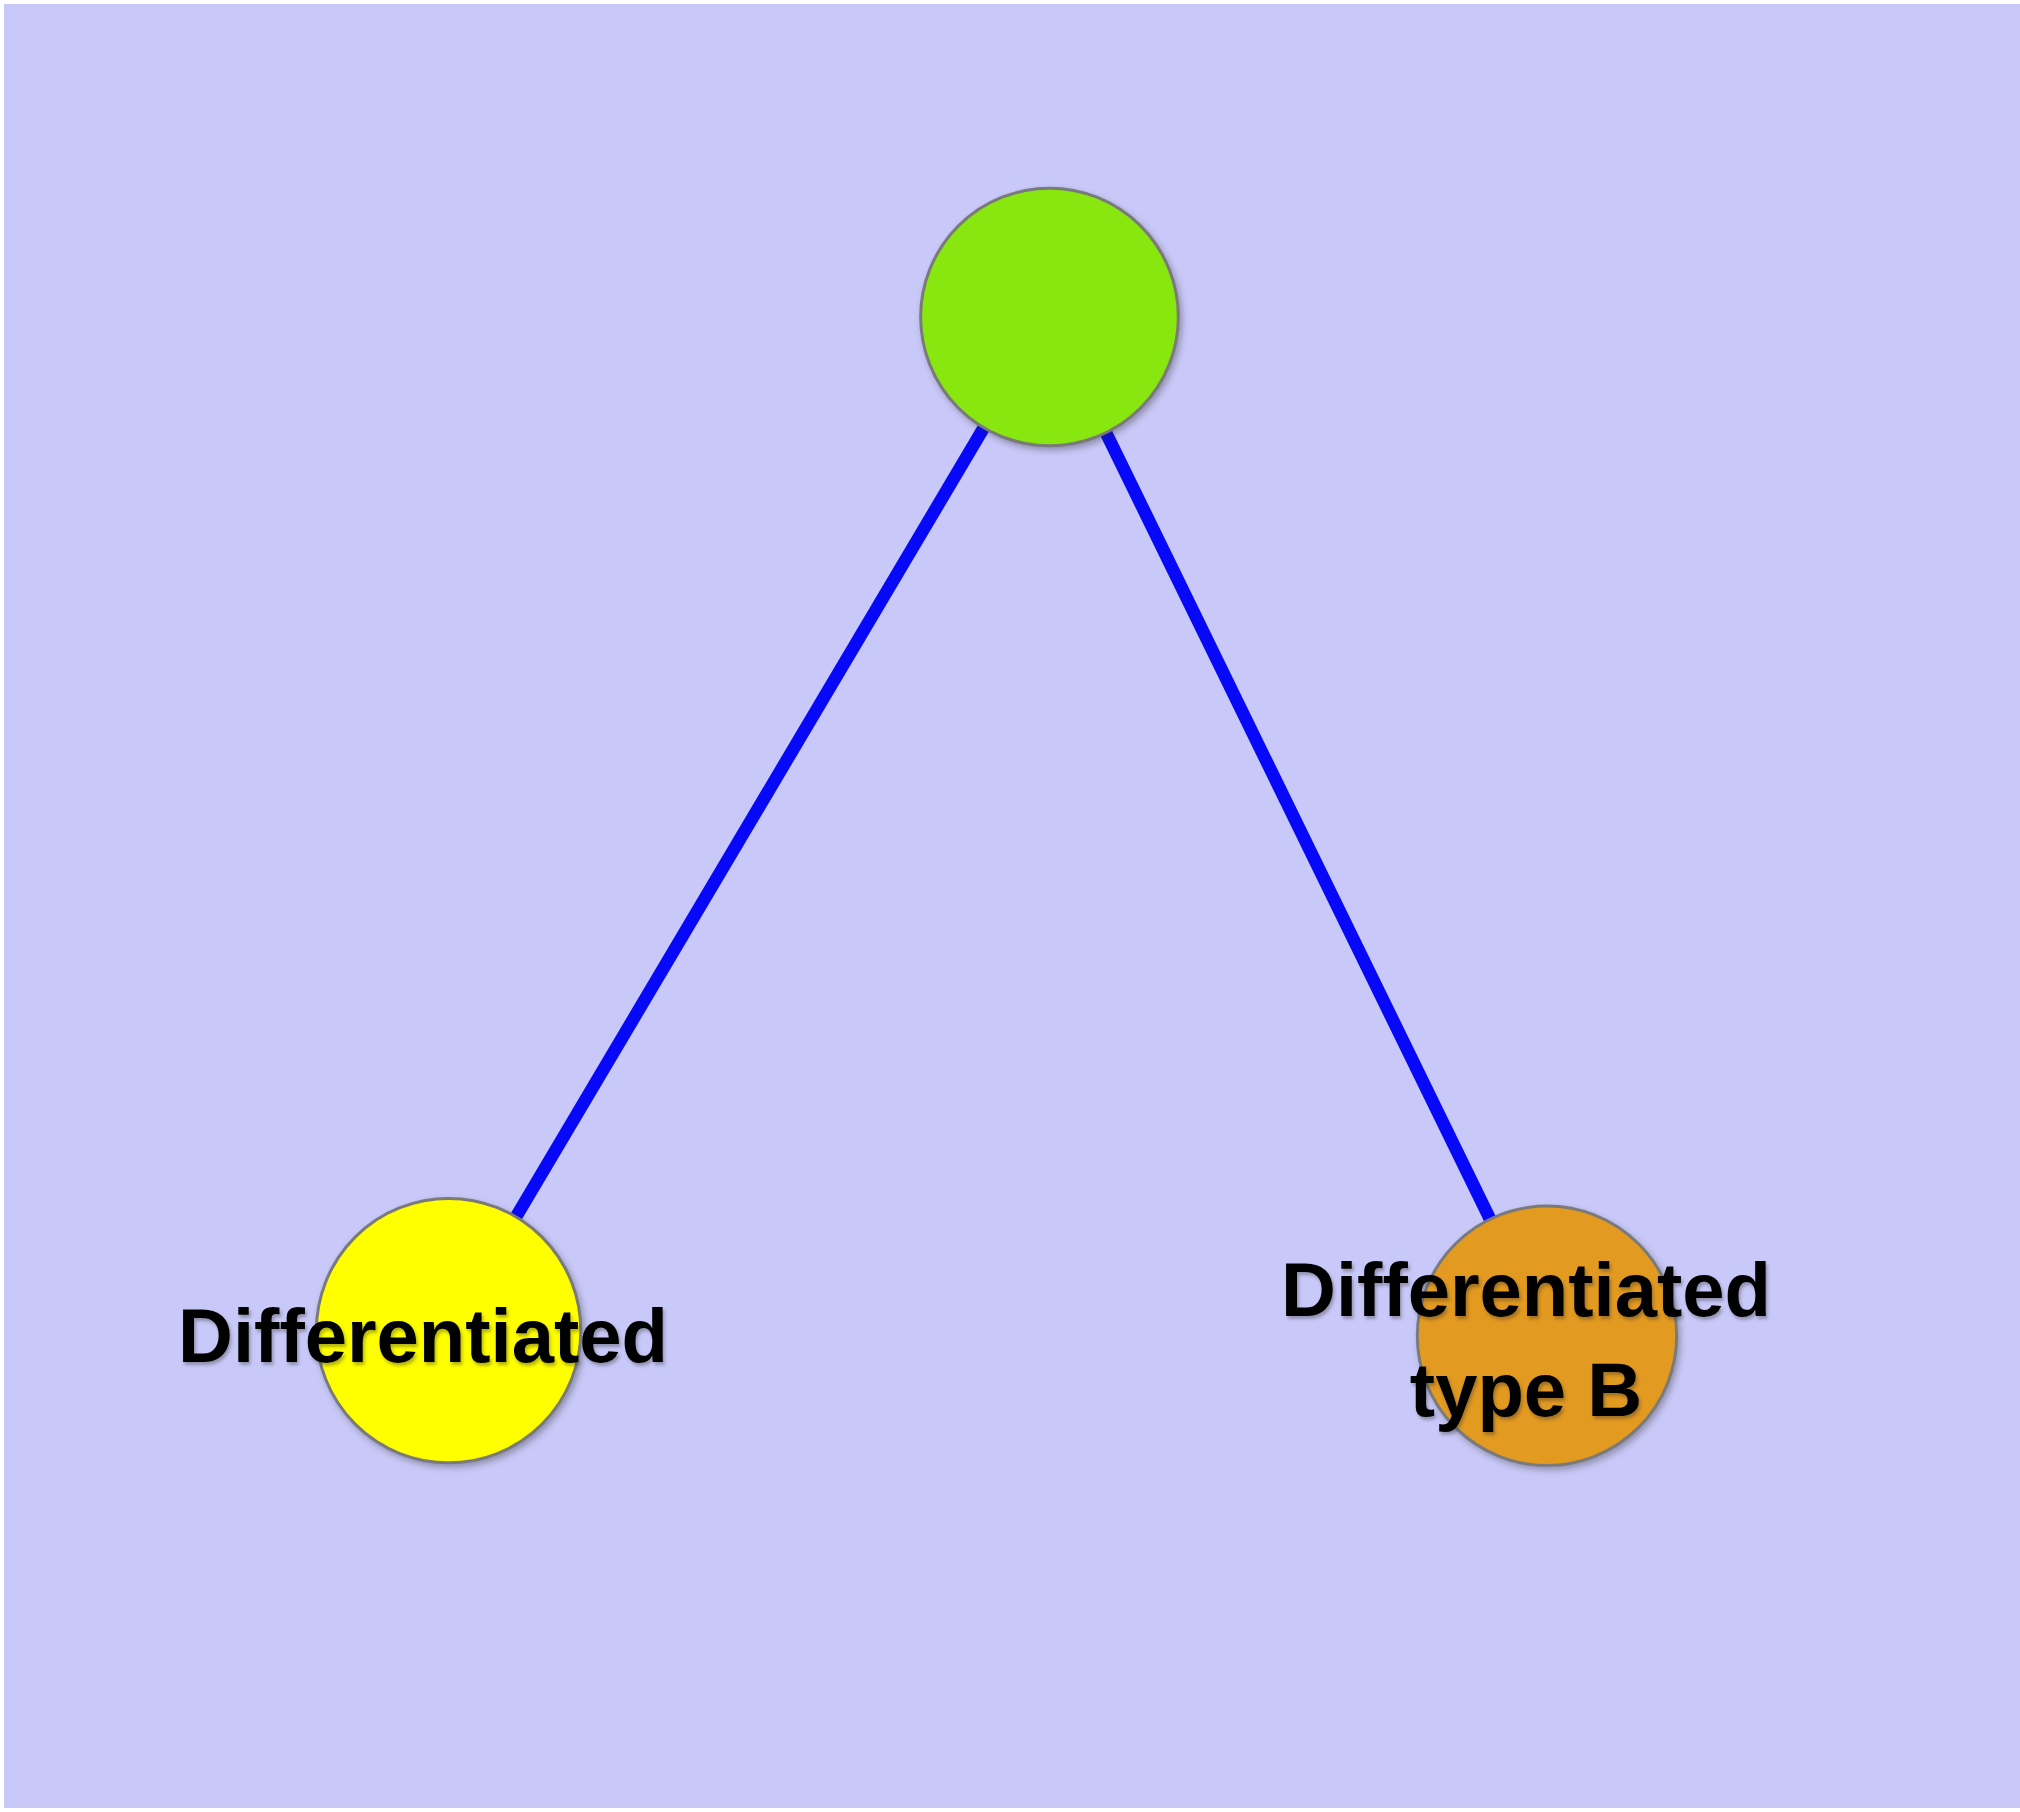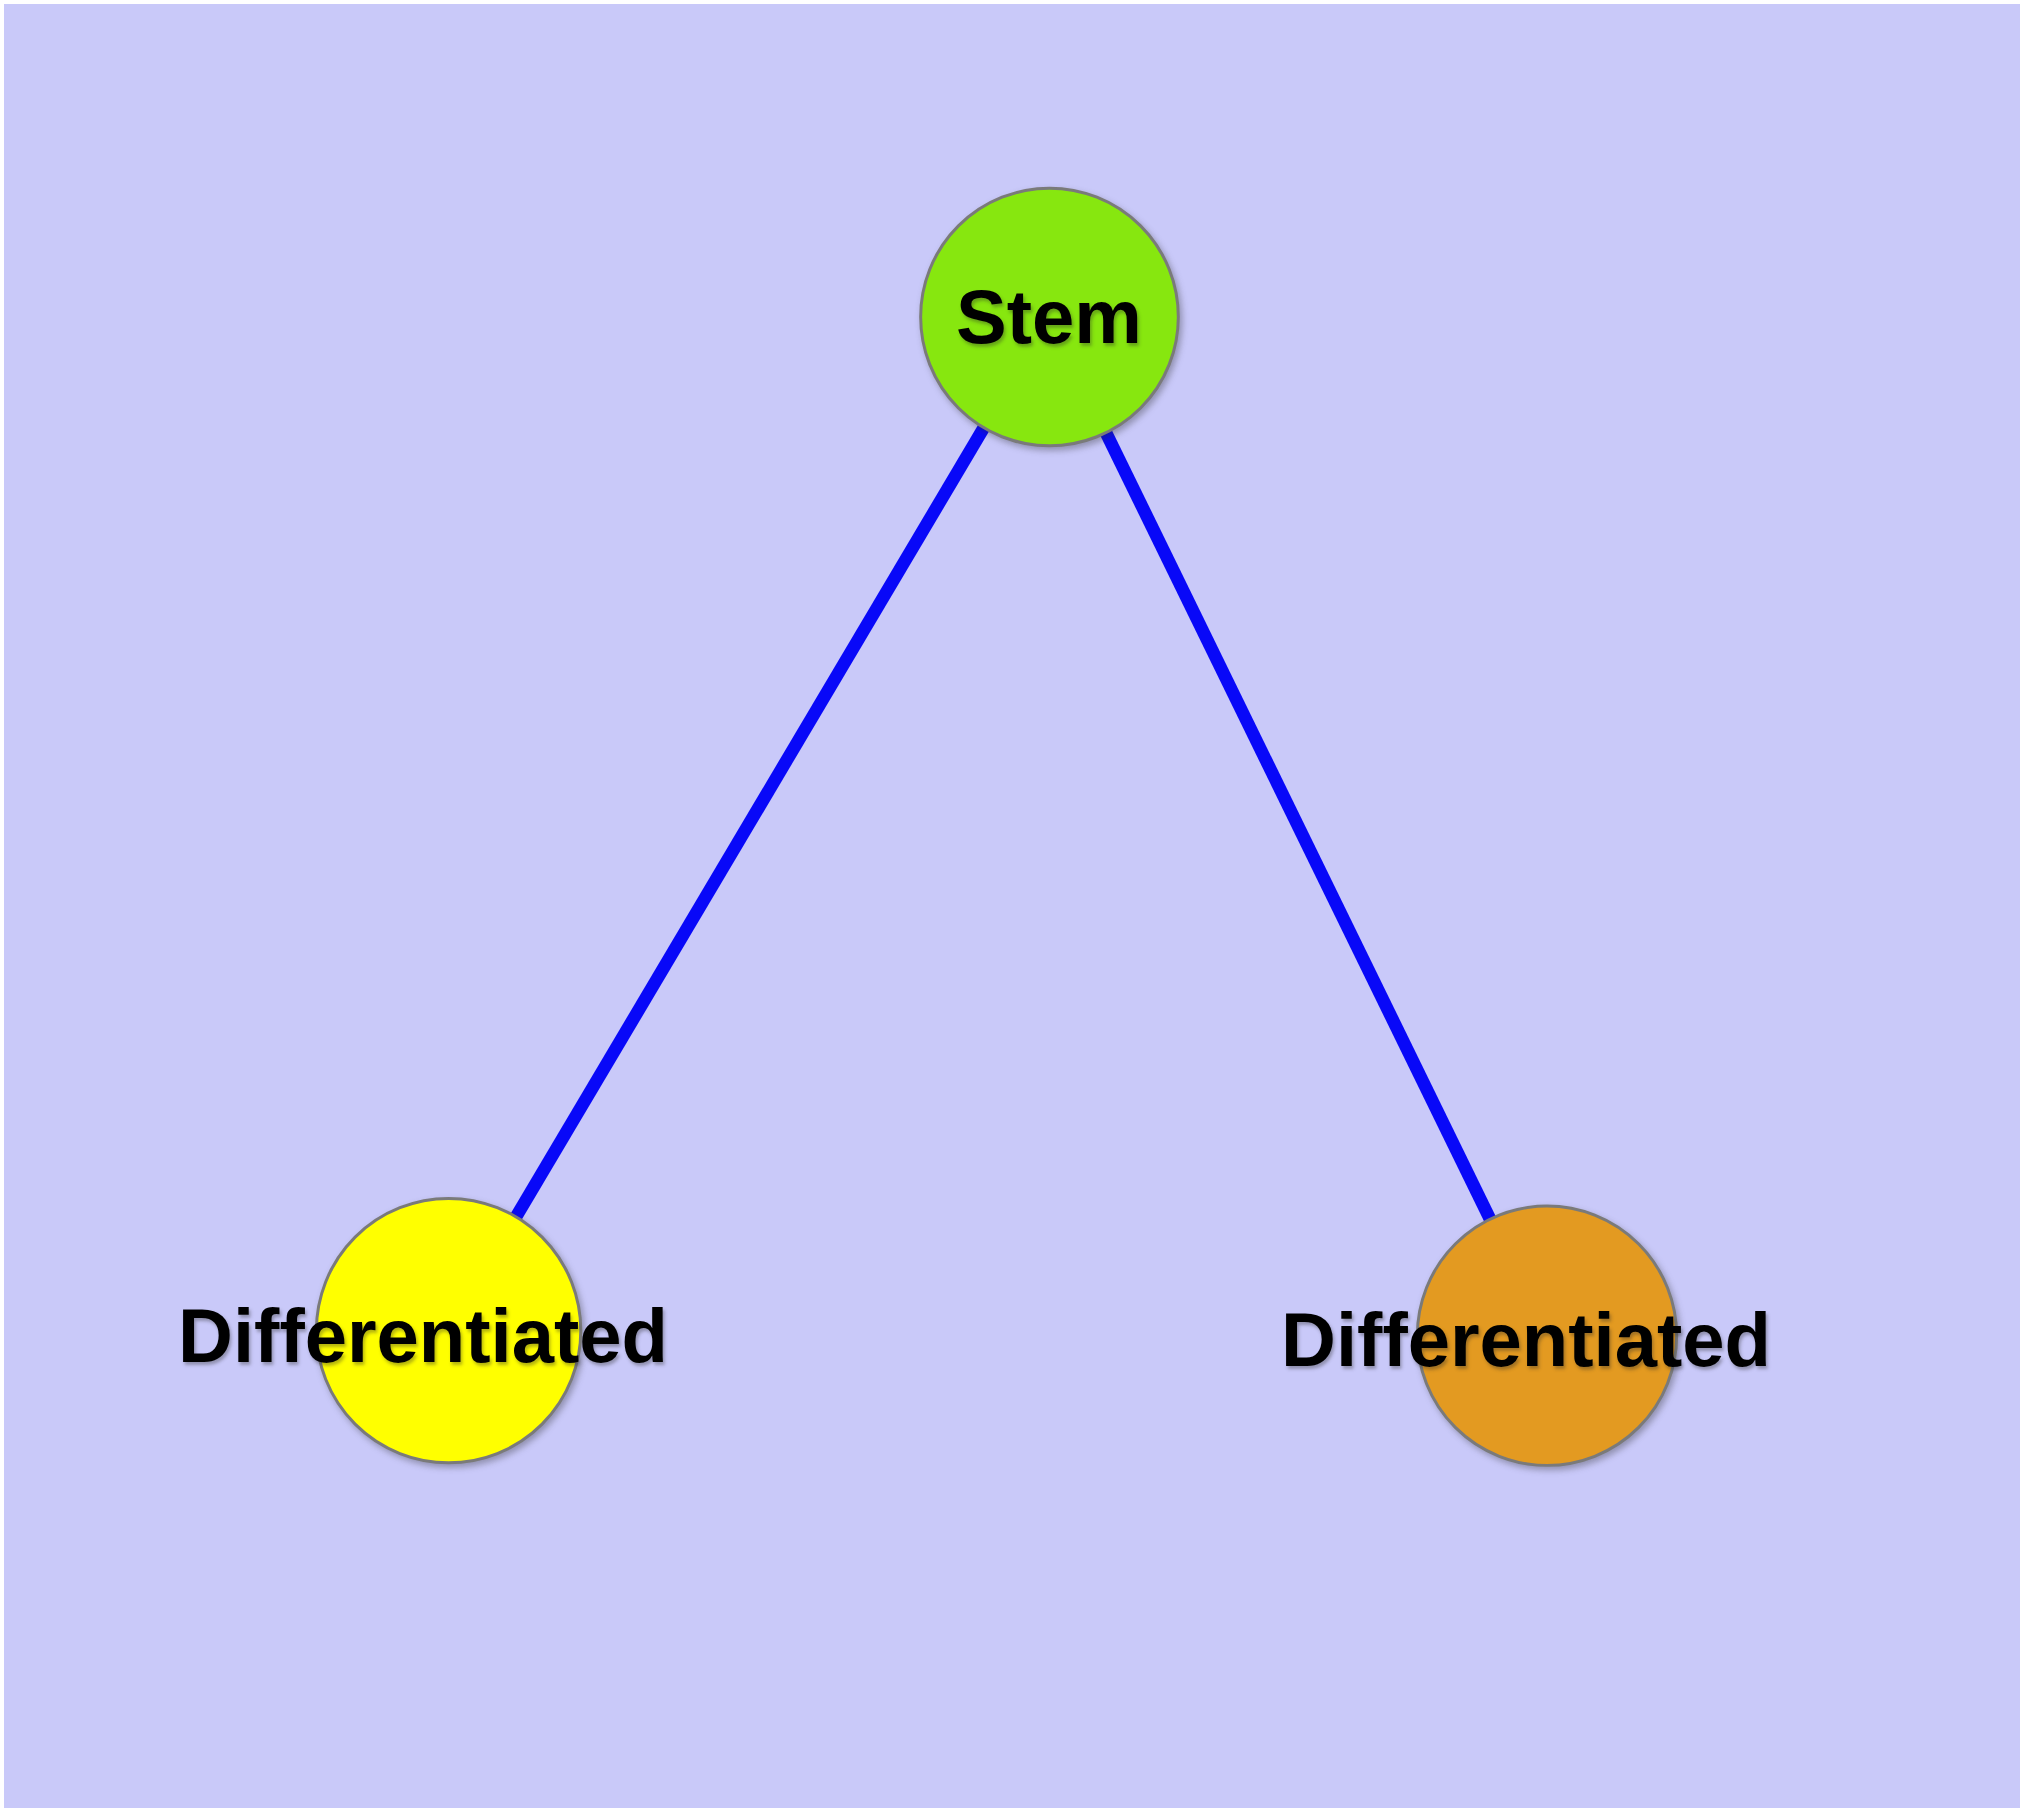--- a/index.html
+++ b/index.html
@@ -62,26 +62,24 @@
   <svg id="graph-svg" viewBox="0 0 2384 2138" xmlns="http://www.w3.org/2000/svg">
 
     <line x1="1238" y1="374" x2="529" y2="1570" stroke="#0808F8" stroke-width="15"></line>
     <line x1="1238" y1="374" x2="1825" y2="1576" stroke="#0808F8" stroke-width="15"></line>
 
     <circle cx="1238" cy="374" r="152" fill="#87E70F" stroke="#7A7A7A" stroke-width="3.5"></circle>
     <circle cx="529" cy="1570" r="156" fill="#FFFF00" stroke="#7A7A7A" stroke-width="3.5"></circle>
     <circle cx="1825" cy="1576" r="153" fill="#E39A21" stroke="#7A7A7A" stroke-width="3.5"></circle>
   </svg>
 
-  <div class="node-label label-stem">
-    <span class="lbl-line">Stem</span>
-  </div>
 
   <div class="node-label label-a">
     <span class="lbl-line">Differentiated</span>
   </div>
 
   <div class="node-label label-b">
     <span class="lbl-line">Differentiated</span>
+    <span class="lbl-line">type B</span>
   </div>
 
 </div>
 
 
 </body></html>

